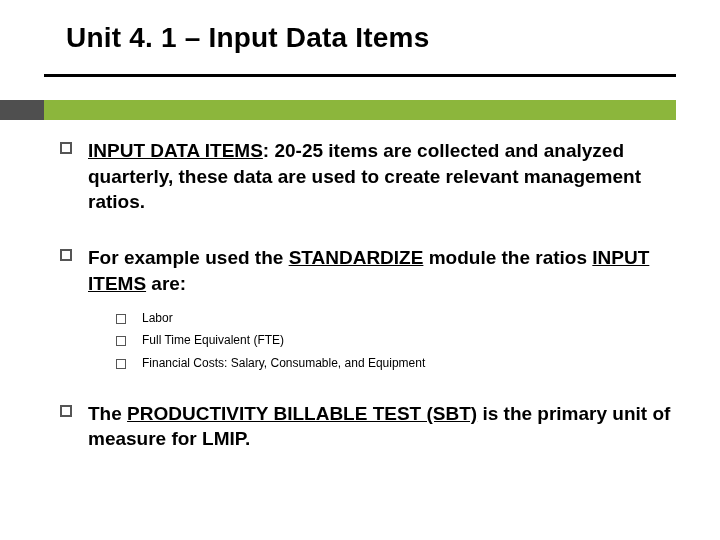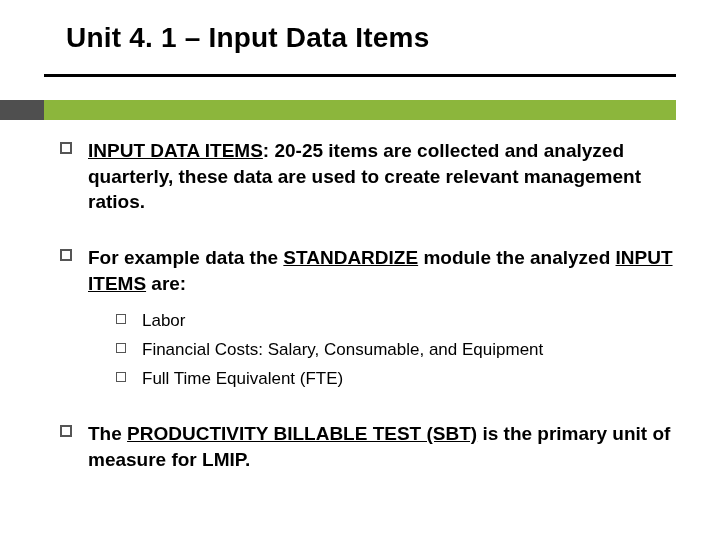--- a/index.html
+++ b/index.html
@@ -76,21 +76,21 @@
     background: #fff;
   }
   .l2-wrap {
     margin-top: 14px;
     margin-left: 28px;
   }
   .l2 {
     position: relative;
     padding-left: 26px;
     margin-bottom: 6px;
-    font-size: 17px;
+    font-size: 12px;
     font-weight: 400;
     line-height: 1.35;
   }
   .l2 .bullet {
     position: absolute;
     left: 0;
     top: 4px;
     width: 10px;
     height: 10px;
     border: 1.5px solid #555;
@@ -112,34 +112,34 @@
 
   <div class="body">
 
     <div class="l1">
       <span class="bullet"></span>
       <span class="u">INPUT DATA ITEMS</span><span>: 20-25 items are collected and analyzed quarterly, these data are used to create relevant management ratios.</span>
     </div>
 
     <div class="l1">
       <span class="bullet"></span>
-      <span>For example data the </span><span class="u">STANDARDIZE</span><span> module the analyzed </span><span class="u">INPUT ITEMS</span><span> are:</span>
+      <span>For example used the </span><span class="u">STANDARDIZE</span><span> module the ratios </span><span class="u">INPUT ITEMS</span><span> are:</span>
 
       <div class="l2-wrap">
         <div class="l2">
           <span class="bullet"></span>
           <span class="nw">Labor</span>
         </div>
         <div class="l2">
           <span class="bullet"></span>
-          <span class="nw">Financial Costs: Salary, Consumable, and Equipment</span>
+          <span class="nw">Full Time Equivalent (FTE)</span>
         </div>
         <div class="l2">
           <span class="bullet"></span>
-          <span class="nw">Full Time Equivalent (FTE)</span>
+          <span class="nw">Financial Costs: Salary, Consumable, and Equipment</span>
         </div>
       </div>
     </div>
 
     <div class="l1">
       <span class="bullet"></span>
       <span>The </span><span class="u">PRODUCTIVITY BILLABLE TEST (SBT)</span><span> is the primary unit of measure for LMIP.</span>
     </div>
 
   </div>

